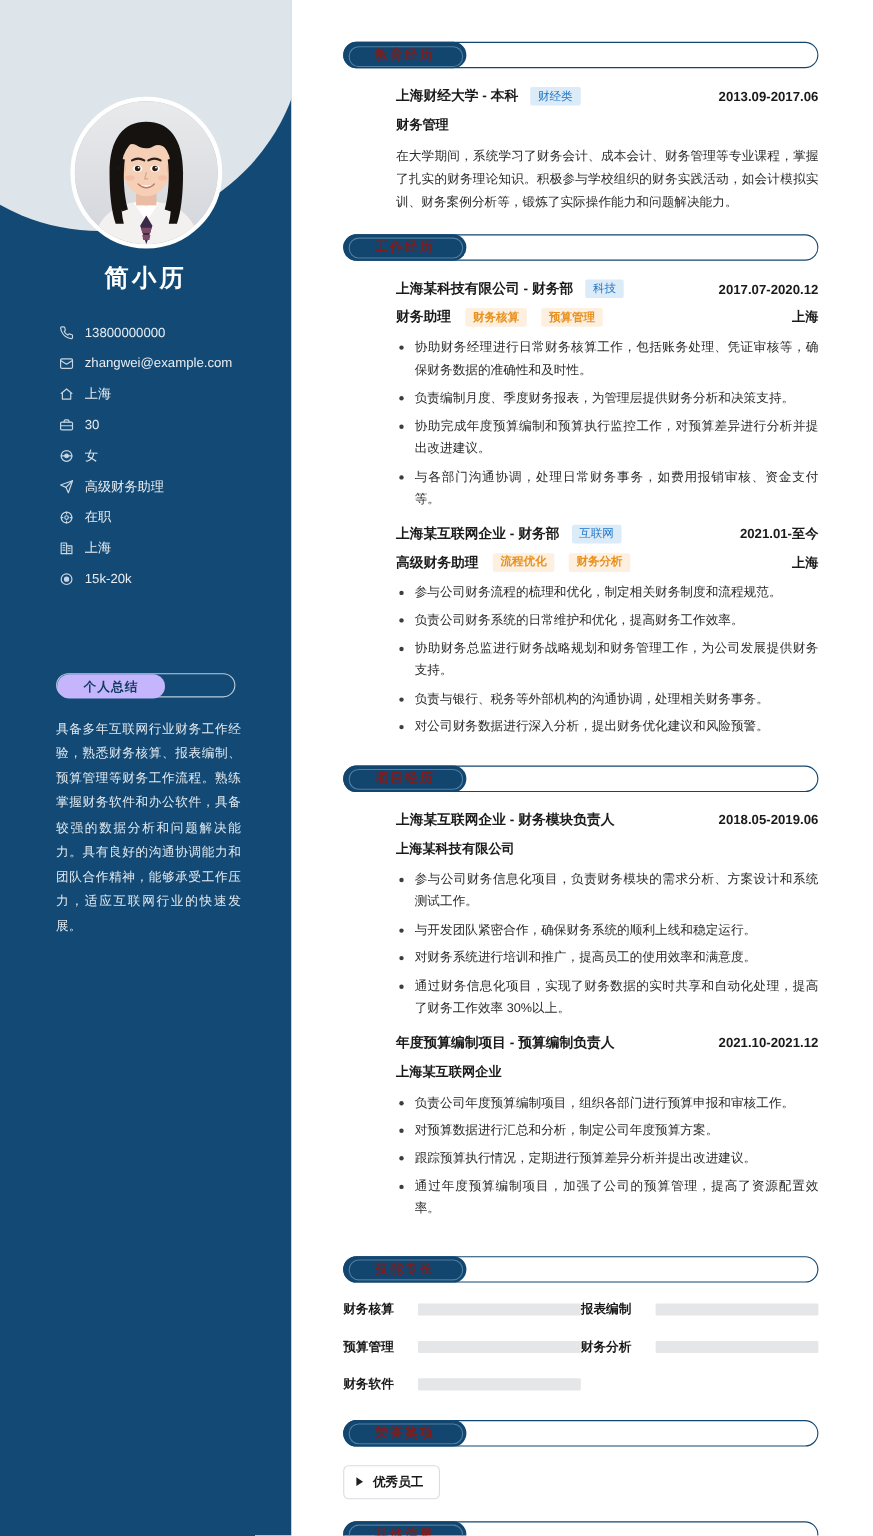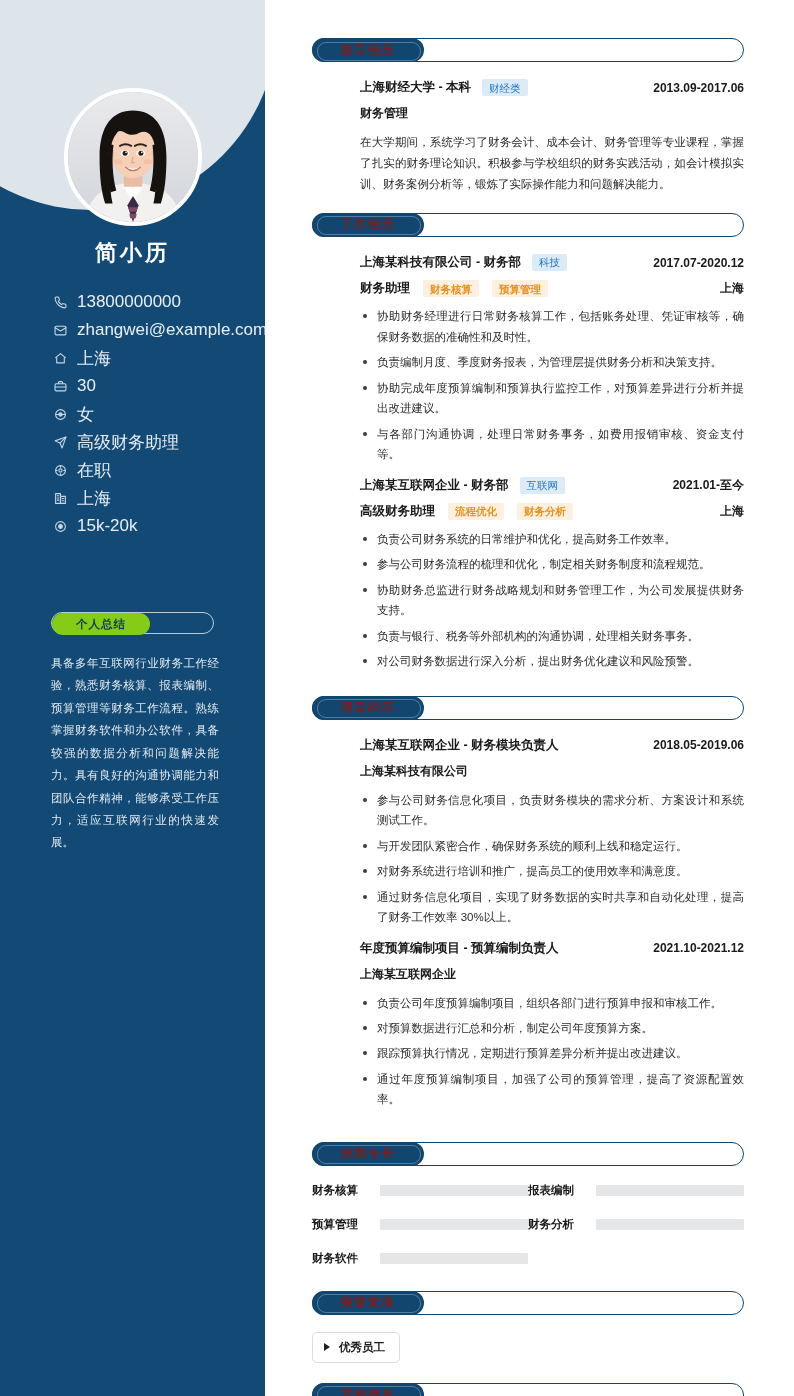--- a/index.html
+++ b/index.html
@@ -43,21 +43,21 @@
     color:#ffffff; font-size:22px; font-weight:bold;
     letter-spacing:3px;
     z-index:4;
   }
 
   .contact-list { position:absolute; top:288px; left:0; width:100%; z-index:4; }
   .contact-row {
     display:flex; align-items:center;
     padding:0 0 0 52px;
     height:28px;
-    color:#e8eef3; font-size:17px;
+    color:#e8eef3; font-size:12px;
   }
   .contact-icon {
     width:16px; height:16px; flex:0 0 16px;
     margin-right:9px;
     display:flex; align-items:center; justify-content:center;
     color:#c7d6e2;
   }
   .contact-icon svg { width:13px; height:13px; display:block; }
   .contact-text { white-space:nowrap; }
 
@@ -67,21 +67,21 @@
     width:163px; height:22px;
     border-radius:11px;
     border:1.3px solid #b9ccdc;
     background:transparent;
     z-index:4;
   }
   .sb-pill-inner {
     position:absolute; left:0; top:0;
     width:98px; height:22px;
     border-radius:11px;
-    background:#84cc16;
+    background:#c4b5fd;
     display:flex; align-items:center; justify-content:center;
     color:#123c5e; font-size:11.5px; font-weight:bold;
     letter-spacing:1px;
     text-align:right;
   }
   .sb-summary {
     position:absolute; left:51px; top:652px; width:168px;
     color:#e3eaf0; font-size:11.5px; line-height:1.95;
     text-align:justify;
     z-index:4;
@@ -479,22 +479,22 @@
           <span class="tag-blue">互联网</span>
           <span class="entry-right">2021.01-至今</span>
         </div>
         <div class="entry-row">
           <span class="entry-title">高级财务助理</span>
           <span class="tag-orange">流程优化</span>
           <span class="tag-orange">财务分析</span>
           <span class="entry-right">上海</span>
         </div>
         <ul class="bullets">
+          <li>参与公司财务流程的梳理和优化，制定相关财务制度和流程规范。</li>
           <li>负责公司财务系统的日常维护和优化，提高财务工作效率。</li>
-          <li>参与公司财务流程的梳理和优化，制定相关财务制度和流程规范。</li>
           <li>协助财务总监进行财务战略规划和财务管理工作，为公司发展提供财务支持。</li>
           <li>负责与银行、税务等外部机构的沟通协调，处理相关财务事务。</li>
           <li>对公司财务数据进行深入分析，提出财务优化建议和风险预警。</li>
         </ul>
       </div>
     </section>
 
     <div class="gap-md"></div>
 
     <section class="sec">

